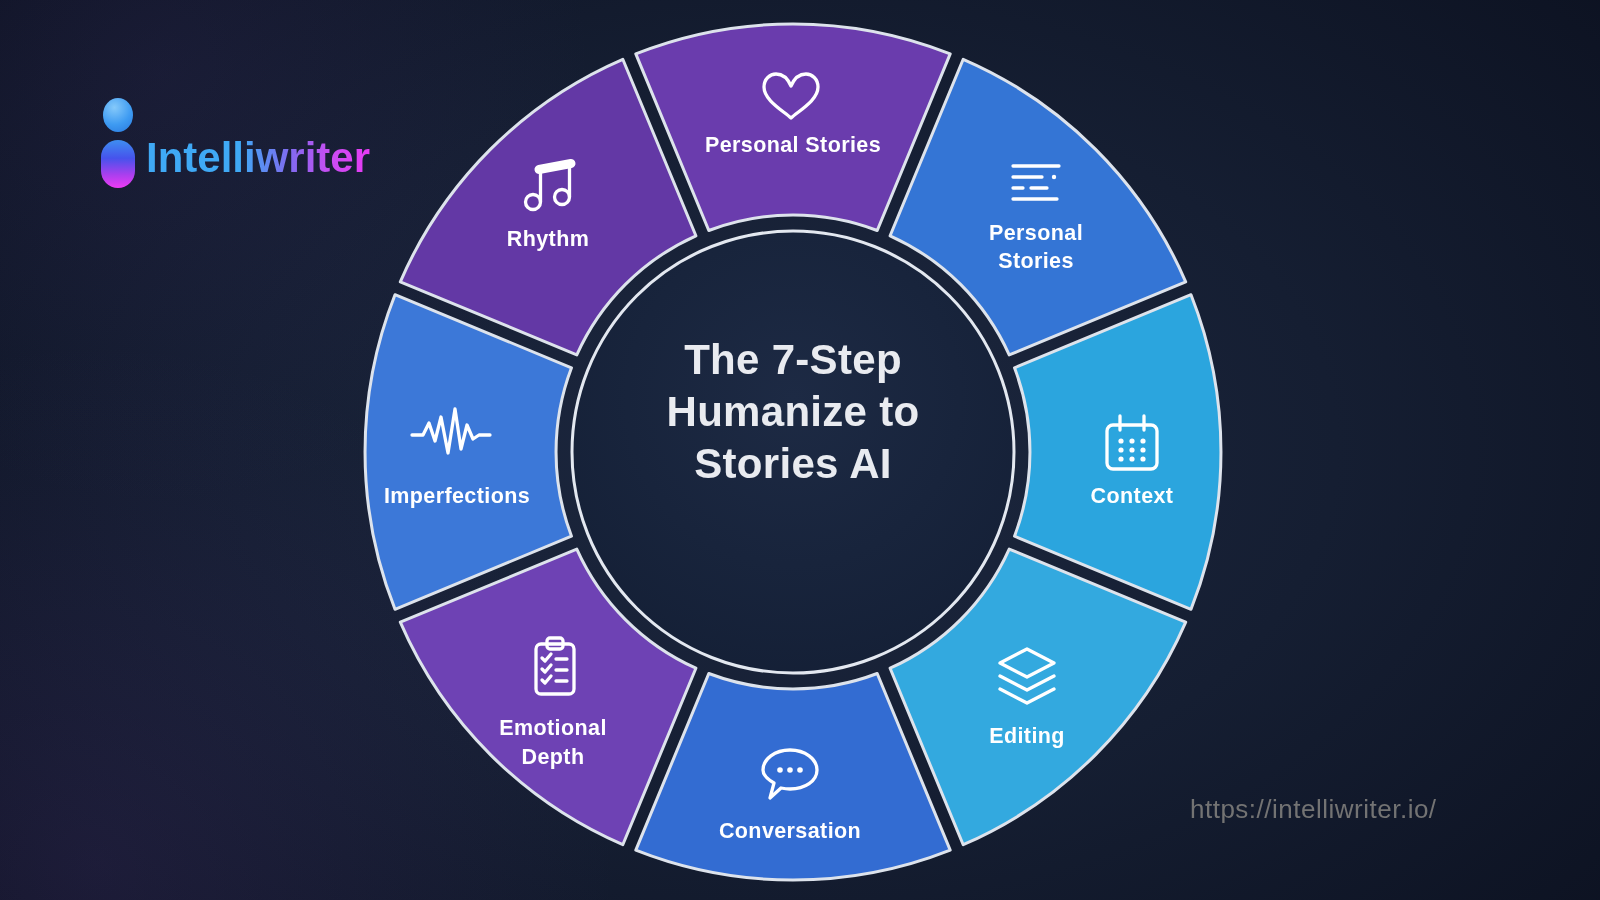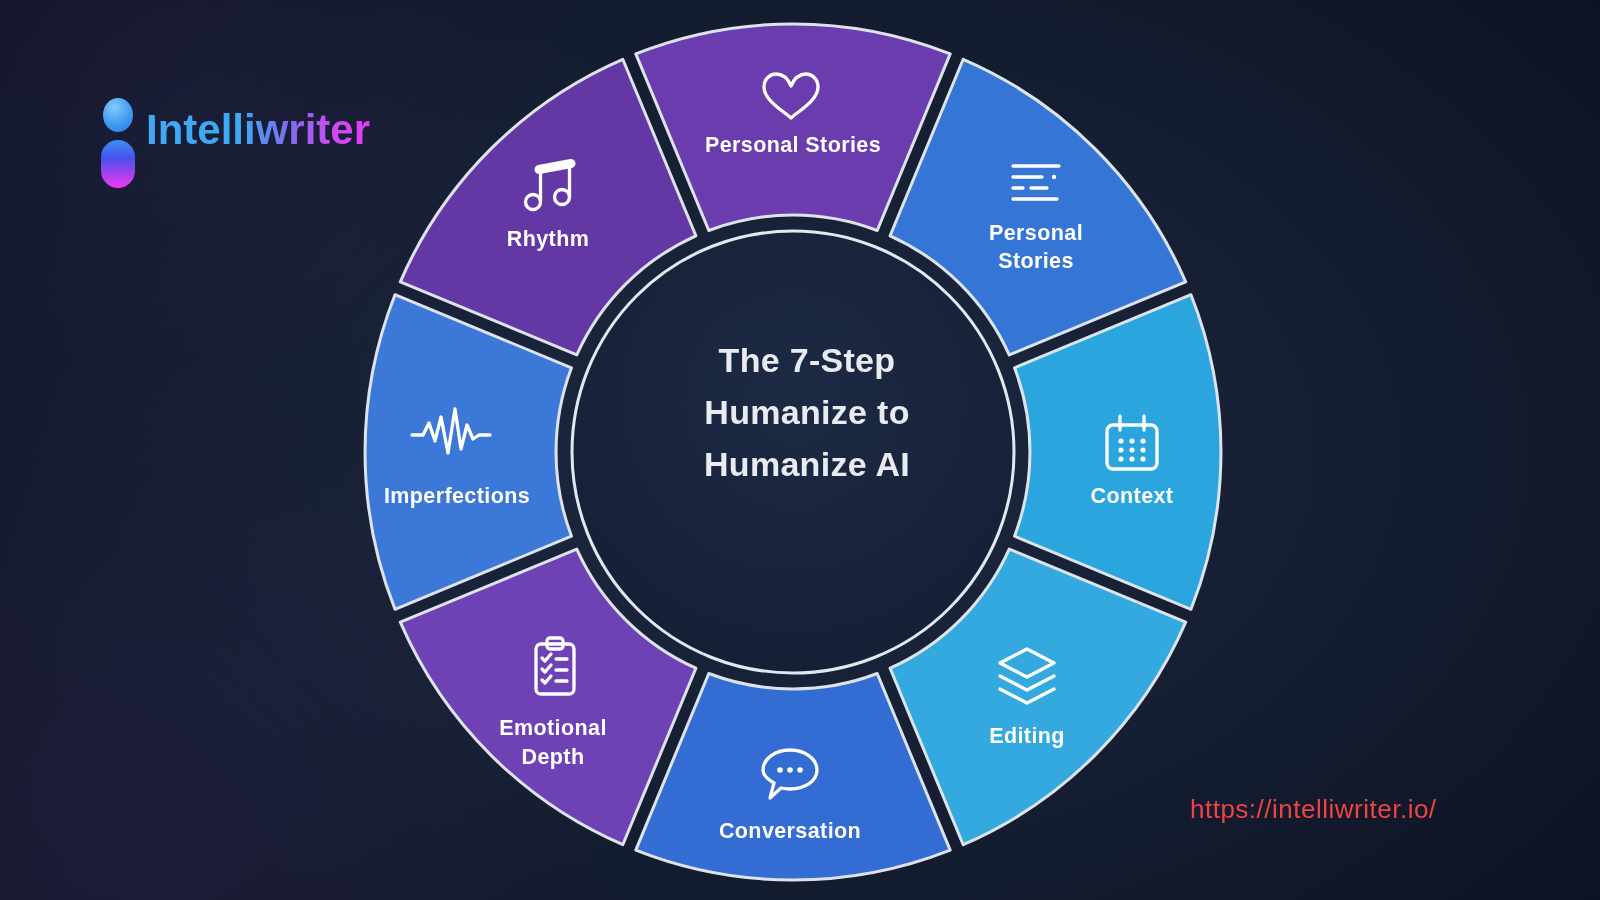--- a/index.html
+++ b/index.html
@@ -10,37 +10,37 @@
       radial-gradient(circle at 6% 96%, rgba(92,58,140,0.18) 0%, rgba(92,58,140,0) 30%),
       radial-gradient(circle at 10% 8%, rgba(80,55,130,0.14) 0%, rgba(80,55,130,0) 26%),
       radial-gradient(ellipse 1150px 760px at 49% 50%, #1D2840 0%, #151E32 48%, #0C1120 100%);
   }
   .wheel-svg{position:absolute;left:0;top:0;}
   .seg{stroke:#DDE3EC;stroke-width:3;stroke-linejoin:round;}
   .icon{stroke:#FFFFFF;stroke-width:3.3;fill:none;stroke-linecap:round;stroke-linejoin:round;}
   .seg-label{fill:#FFFFFF;font-family:"Liberation Sans",sans-serif;font-size:21.5px;
     font-weight:700;letter-spacing:0.4px;text-anchor:middle;}
   .center-title{
-    position:absolute;left:592px;top:334px;width:430px;text-align:center;
-    font-size:34px;font-weight:700;line-height:52px;color:#E9EBF0;
+    position:absolute;left:578px;top:334px;width:430px;text-align:center;
+    font-size:42px;font-weight:700;line-height:52px;color:#E9EBF0;
     font-family:"Liberation Sans",sans-serif;letter-spacing:0.3px;
   }
   .center-title span{display:block;}
   .logo{position:absolute;left:100px;top:98px;}
   .logo-glyph{position:absolute;left:0;top:0;width:36px;height:90px;}
   .logo-dot{position:absolute;left:3px;top:0;width:30px;height:34px;border-radius:50%;
     background:radial-gradient(circle at 38% 28%, #85C9FA 0%, #3E9BF2 55%, #2877DE 100%);}
   .logo-body{position:absolute;left:1px;bottom:0;width:34px;height:48px;border-radius:17px;
     background:linear-gradient(180deg,#3E8EF0 0%,#4653EC 38%,#A93FEE 72%,#EE3BF4 100%);}
-  .logo-text{position:absolute;left:46px;top:8px;font-size:42px;font-weight:800;
+  .logo-text{position:absolute;left:46px;top:36px;font-size:42px;font-weight:800;
     letter-spacing:0px;white-space:nowrap;
     background:linear-gradient(90deg,#3FA9F5 0%,#3FA9F5 42%,#7F6BF0 64%,#C94DF2 82%,#E83AF5 100%);
     -webkit-background-clip:text;background-clip:text;color:transparent;
     -webkit-text-fill-color:transparent;}
-  .site-url{position:absolute;left:1190px;top:794px;font-size:26px;color:#ef4444;
+  .site-url{position:absolute;left:1190px;top:794px;font-size:26px;color:#737373;
     letter-spacing:0.5px;white-space:nowrap;}
 </style>
 </head>
 <body>
 
 <div class="logo">
   <div class="logo-glyph">
     <div class="logo-dot"></div>
     <div class="logo-body"></div>
   </div>
@@ -141,16 +141,16 @@
     <line x1="-7.5" y1="19" x2="-7.5" y2="-13"></line>
     <line x1="21.5" y1="14" x2="21.5" y2="-19"></line>
     <path d="M-9,-13.5 L23,-19.5" stroke-width="9"></path>
   </g>
   <text class="seg-label" x="548" y="246">Rhythm</text>
 </svg>
 
 <div class="center-title">
   <span>The 7-Step</span>
   <span>Humanize to</span>
-  <span>Humanize AI</span>
+  <span>Stories AI</span>
 </div>
 
 <div class="site-url">https://intelliwriter.io/</div>
 
 </body></html>

